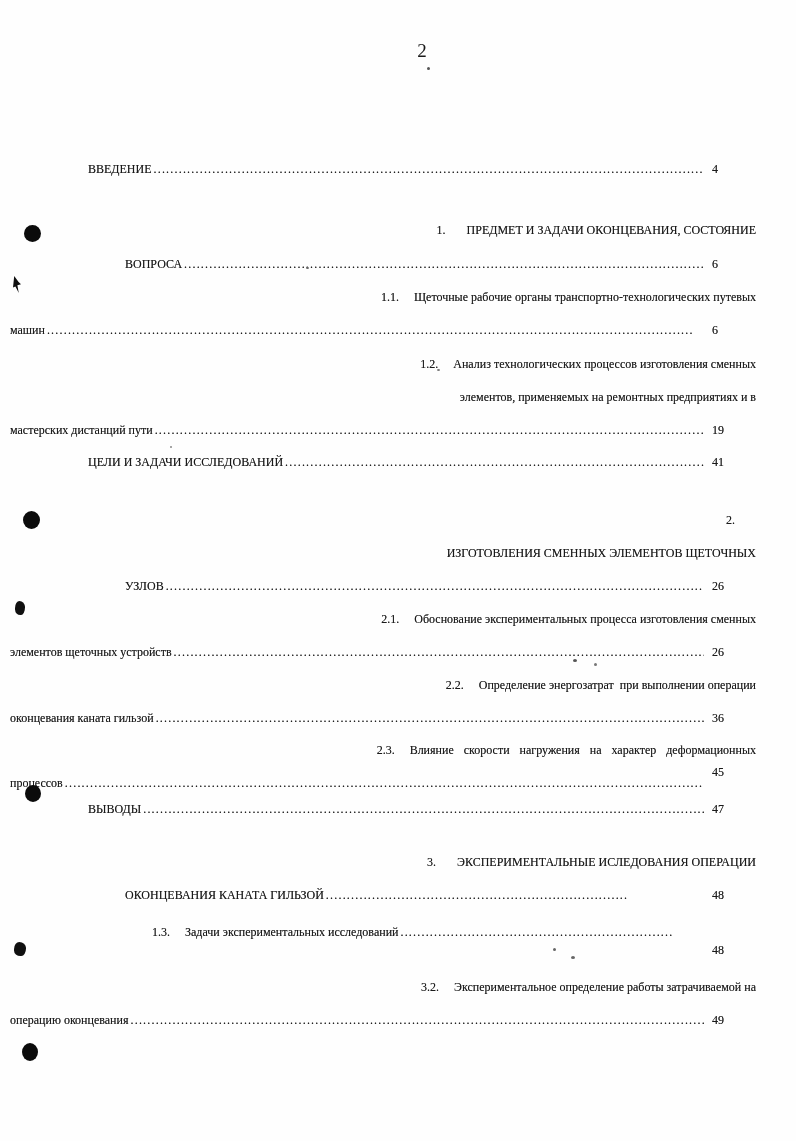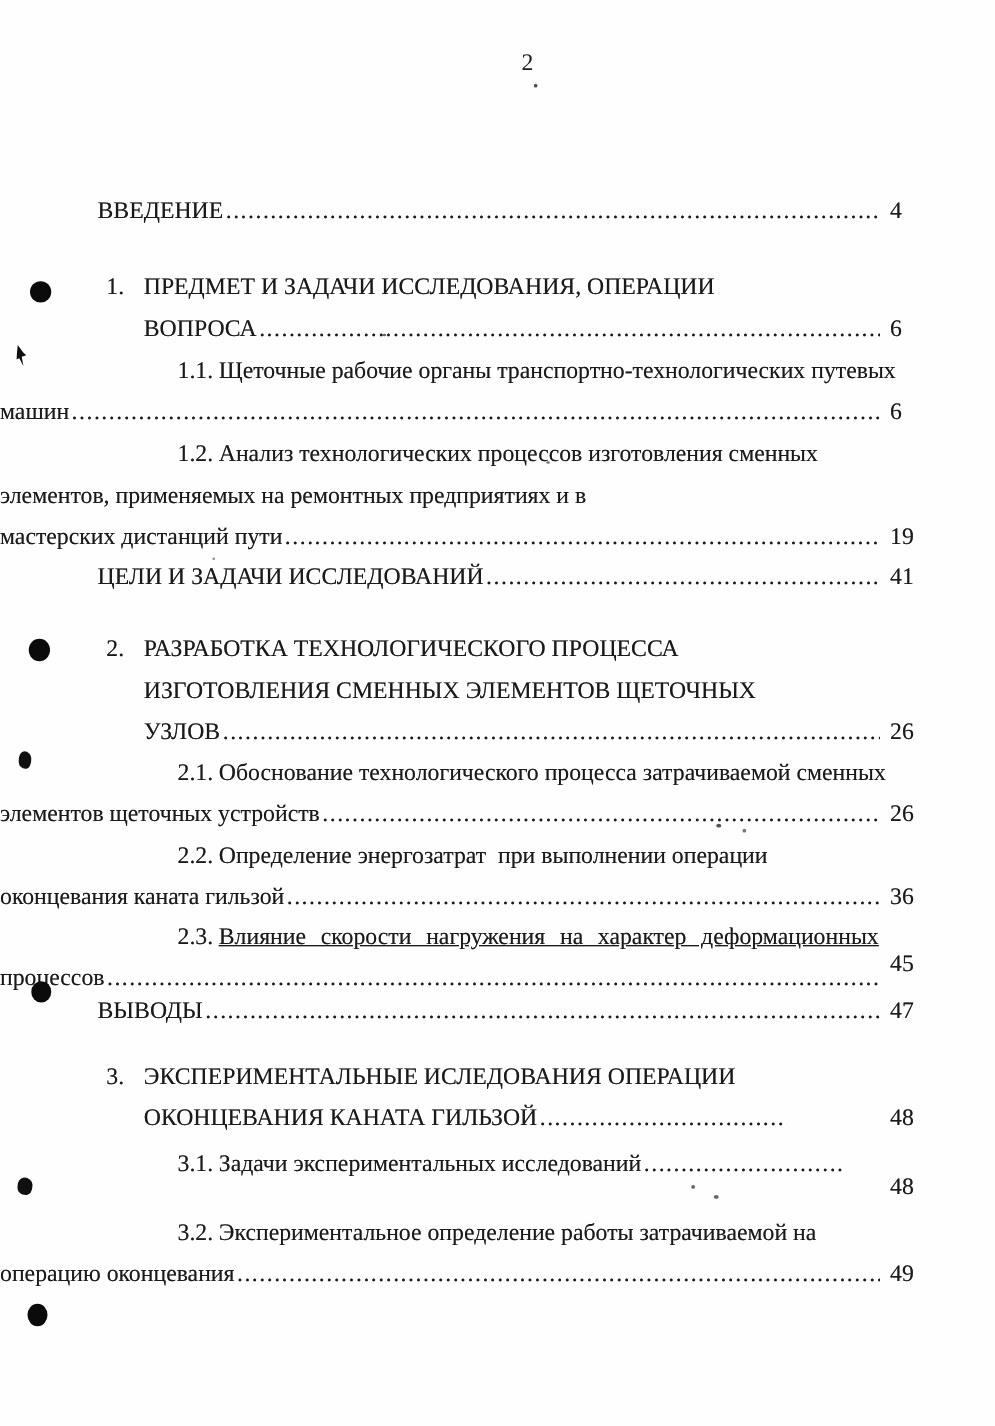--- a/index.html
+++ b/index.html
@@ -21,34 +21,35 @@
   .center-band {
     position:absolute; left:50px; width:744px; text-align:center;
   }
   .pagenum-top { top:40px; font-size:19px; }
   .doc-title {
     top:92px; font-size:20px; font-weight:bold; letter-spacing:1px;
   }
 
   
   .row {
-    position:absolute; left:0; right:40px; height:24px;
+    position:absolute; left:10px; right:40px; height:24px;
     display:flex; align-items:baseline;
-    font-size:19px; line-height:24px; white-space:nowrap;
+    font-size:12px; line-height:24px; white-space:nowrap;
     text-shadow: 0 0 0.3px rgba(20,20,20,0.55);
+    justify-content: flex-end;
   }
   .flush   { padding-left:78px; }
   .sec     { padding-left:85px; }
   .seccont { padding-left:115px; }
   .sub     { padding-left:142px; }
   .subcont { }
   .num  { flex:0 0 30px; }
   .sub .num { flex:0 0 33px; }
   .txt { flex:0 0 auto; }
-  .just .txt { word-spacing:7px;text-decoration:underline; }
+  .just .txt { word-spacing:7px; }
   .leader {
     flex:1 1 auto; overflow:hidden; margin:0 6px 0 2px;
     letter-spacing:1.2px;
   }
   .leader::after {
     content:"..........................................................................................................................................................";
   }
   .gap-75 { flex:0 0 75px; }
   .gap-30 { flex:0 0 30px; }
   .pg { flex:0 0 44px; text-align:left; padding-left:2px; }
@@ -73,21 +74,21 @@
 
 
   <div class="row flush" style="top:157px">
     <span class="txt">ВВЕДЕНИЕ</span>
     <span class="leader"></span>
     <span class="pg">4</span>
   </div>
 
   <div class="row sec" style="top:218px">
     <span class="num">1.</span>
-    <span class="txt">ПРЕДМЕТ И ЗАДАЧИ ИССЛЕДОВАНИЯ, ОПЕРАЦИИ</span>
+    <span class="txt">ПРЕДМЕТ И ЗАДАЧИ ОКОНЦЕВАНИЯ, СОСТОЯНИЕ</span>
   </div>
   <div class="row seccont" style="top:252px">
     <span class="txt">ВОПРОСА</span>
     <span class="leader"></span>
     <span class="pg">6</span>
   </div>
 
   <div class="row sub" style="top:285px">
     <span class="num">1.1.</span>
     <span class="txt">Щеточные рабочие органы транспортно-технологических путевых</span>
@@ -112,34 +113,33 @@
   </div>
 
   <div class="row flush" style="top:450px">
     <span class="txt">ЦЕЛИ И ЗАДАЧИ ИССЛЕДОВАНИЙ</span>
     <span class="leader"></span>
     <span class="pg">41</span>
   </div>
 
   <div class="row sec" style="top:508px">
     <span class="num">2.</span>
-    <span class="txt">РАЗРАБОТКА ТЕХНОЛОГИЧЕСКОГО ПРОЦЕССА</span>
   </div>
   <div class="row seccont" style="top:541px">
     <span class="txt">ИЗГОТОВЛЕНИЯ СМЕННЫХ ЭЛЕМЕНТОВ ЩЕТОЧНЫХ</span>
   </div>
   <div class="row seccont" style="top:574px">
     <span class="txt">УЗЛОВ</span>
     <span class="leader"></span>
     <span class="pg">26</span>
   </div>
 
   <div class="row sub" style="top:607px">
     <span class="num">2.1.</span>
-    <span class="txt">Обоснование технологического процесса затрачиваемой сменных</span>
+    <span class="txt">Обоснование экспериментальных процесса изготовления сменных</span>
   </div>
   <div class="row subcont" style="top:640px">
     <span class="txt">элементов щеточных устройств</span>
     <span class="leader"></span>
     <span class="pg">26</span>
   </div>
 
   <div class="row sub" style="top:673px">
     <span class="num">2.2.</span>
     <span class="txt">Определение энергозатрат&nbsp; при выполнении операции</span>
@@ -171,21 +171,21 @@
     <span class="txt">ЭКСПЕРИМЕНТАЛЬНЫЕ ИСЛЕДОВАНИЯ ОПЕРАЦИИ</span>
   </div>
   <div class="row seccont" style="top:883px">
     <span class="txt">ОКОНЦЕВАНИЯ КАНАТА ГИЛЬЗОЙ</span>
     <span class="leader"></span>
     <span class="gap-75"></span>
     <span class="pg">48</span>
   </div>
 
   <div class="row sub" style="top:920px">
-    <span class="num">3.1.</span>
+    <span class="num">1.3.</span>
     <span class="txt">Задачи экспериментальных исследований</span>
     <span class="leader"></span>
     <span class="gap-30"></span>
     <span class="pg pg-down">48</span>
   </div>
 
   <div class="row sub" style="top:975px">
     <span class="num">3.2.</span>
     <span class="txt">Экспериментальное определение работы затрачиваемой на</span>
   </div>

